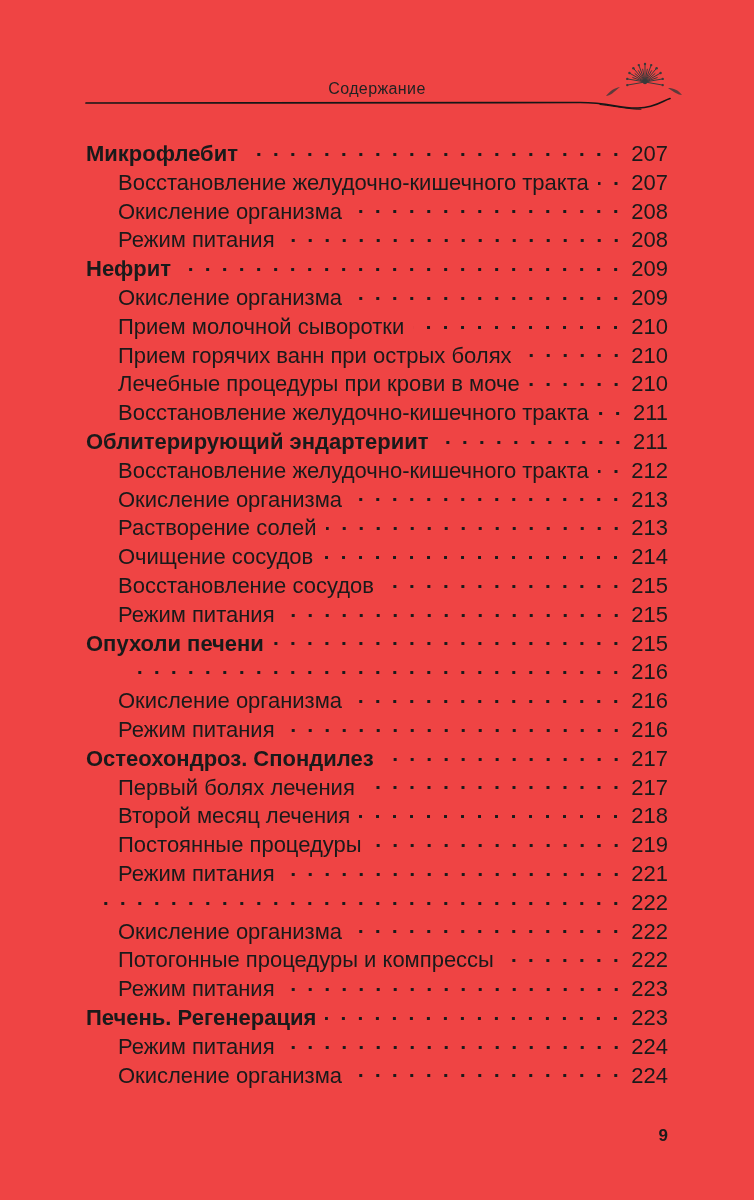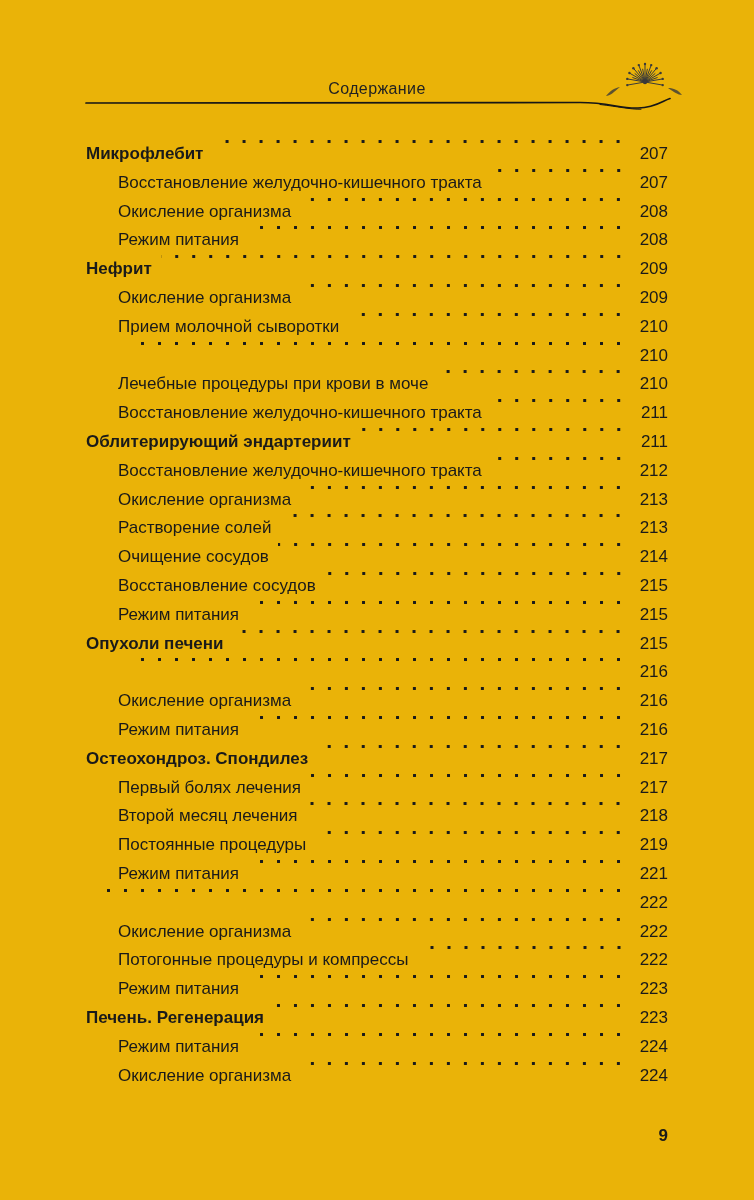--- a/index.html
+++ b/index.html
@@ -1,19 +1,19 @@
 <!DOCTYPE html>
 <html><head>
 <meta charset="utf-8">
 <style>
   html,body{margin:0;padding:0;background:#ffffff;}
   .page{
     position:relative;
     width:754px;height:1200px;
-    background:#eab308;
+    background:#ef4444;
     font-family:"Liberation Sans","DejaVu Sans",sans-serif;
     color:#1a1a1a;
     overflow:hidden;
     margin:0 auto;
   }
   .header-title{
     position:absolute;
     top:80px;left:0;right:0;
     text-align:center;
     font-size:16px;
@@ -24,23 +24,23 @@
     position:absolute;
     top:40px;left:0;
     width:754px;height:75px;
   }
   .toc{
     position:absolute;
     top:140px;left:86px;right:86px;
   }
   .toc-row{
     display:flex;
-    align-items:flex-start;
+    align-items:center;
     height:28.8px;
-    font-size:17px;
+    font-size:22px;
     line-height:28.8px;
     white-space:nowrap;
   }
   .toc-row.level-0 .toc-label{font-weight:700;}
   .toc-row.level-1{padding-left:32px;}
   .toc-label{flex:0 0 auto;}
   .toc-dots{
     flex:1 1 auto;
     height:3px;
     margin:0 7px 0 9px;
@@ -142,20 +142,21 @@
         <span class="toc-label">Окисление организма</span>
         <span class="toc-dots"></span>
         <span class="toc-page">209</span>
       </div>
       <div class="toc-row level-1">
         <span class="toc-label">Прием молочной сыворотки</span>
         <span class="toc-dots"></span>
         <span class="toc-page">210</span>
       </div>
       <div class="toc-row level-1">
+        <span class="toc-label">Прием горячих ванн при острых болях</span>
         <span class="toc-dots"></span>
         <span class="toc-page">210</span>
       </div>
       <div class="toc-row level-1">
         <span class="toc-label">Лечебные процедуры при крови в моче</span>
         <span class="toc-dots"></span>
         <span class="toc-page">210</span>
       </div>
       <div class="toc-row level-1">
         <span class="toc-label">Восстановление желудочно-кишечного тракта</span>

